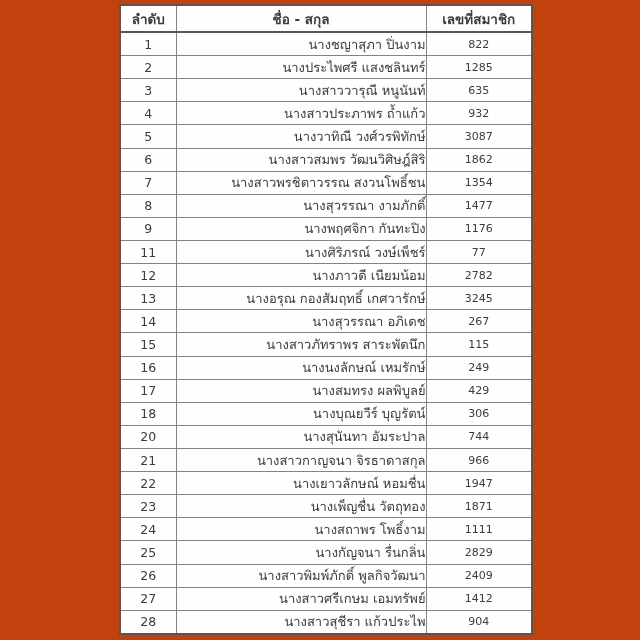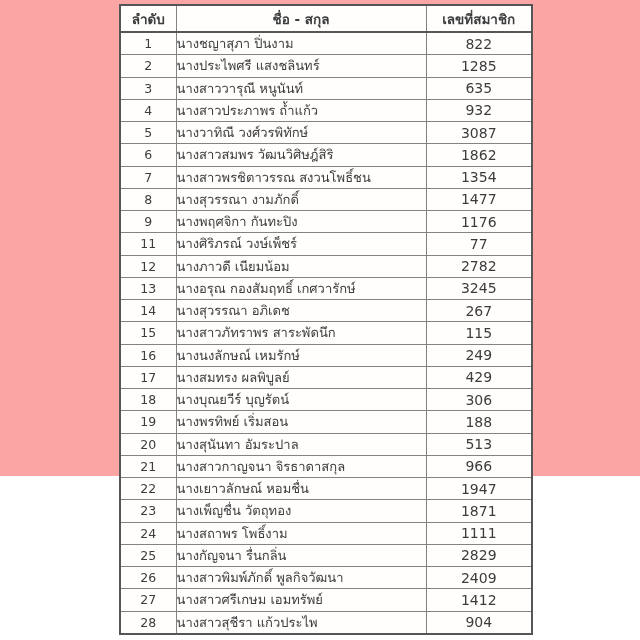--- a/index.html
+++ b/index.html
@@ -7,22 +7,22 @@
     padding: 0;
     width: 640px;
     height: 640px;
     background: #ffffff;
     font-family: "DejaVu Sans", "Liberation Sans", sans-serif;
     overflow: hidden;
   }
   .page {
     position: relative;
     width: 640px;
-    height: 476px;
-    background: #fca5a5;
+    height: 640px;
+    background: #c2410c;
   }
   table.member-table {
     position: absolute;
     left: 119px;
     top: 4px;
     width: 412px;
     height: 631px;
     border-collapse: collapse;
     table-layout: fixed;
     background: #fffefd;
@@ -53,27 +53,27 @@
     border-bottom: 2px solid #565656;
   }
   table.member-table tbody tr {
     height: 20.8px;
   }
   td.order-cell {
     text-align: center;
     font-size: 12.5px;
   }
   td.name-cell {
-    text-align: left;
+    text-align: right;
     font-size: 13px;
     padding-left: 5px;
   }
   td.member-cell {
     text-align: center;
-    font-size: 14px;
+    font-size: 11px;
   }
 </style>
 </head>
 <body>
 
 <div class="page">
   <table class="member-table">
     <colgroup>
       <col class="c-order">
       <col class="c-name">
@@ -167,28 +167,23 @@
           <td class="order-cell">17</td>
           <td class="name-cell">นางสมทรง ผลพิบูลย์</td>
           <td class="member-cell">429</td>
         </tr>
         <tr>
           <td class="order-cell">18</td>
           <td class="name-cell">นางบุณยวีร์ บุญรัตน์</td>
           <td class="member-cell">306</td>
         </tr>
         <tr>
-          <td class="order-cell">19</td>
-          <td class="name-cell">นางพรทิพย์ เริ่มสอน</td>
-          <td class="member-cell">188</td>
-        </tr>
-        <tr>
           <td class="order-cell">20</td>
           <td class="name-cell">นางสุนันทา อัมระปาล</td>
-          <td class="member-cell">513</td>
+          <td class="member-cell">744</td>
         </tr>
         <tr>
           <td class="order-cell">21</td>
           <td class="name-cell">นางสาวกาญจนา จิรธาดาสกุล</td>
           <td class="member-cell">966</td>
         </tr>
         <tr>
           <td class="order-cell">22</td>
           <td class="name-cell">นางเยาวลักษณ์ หอมชื่น</td>
           <td class="member-cell">1947</td>

